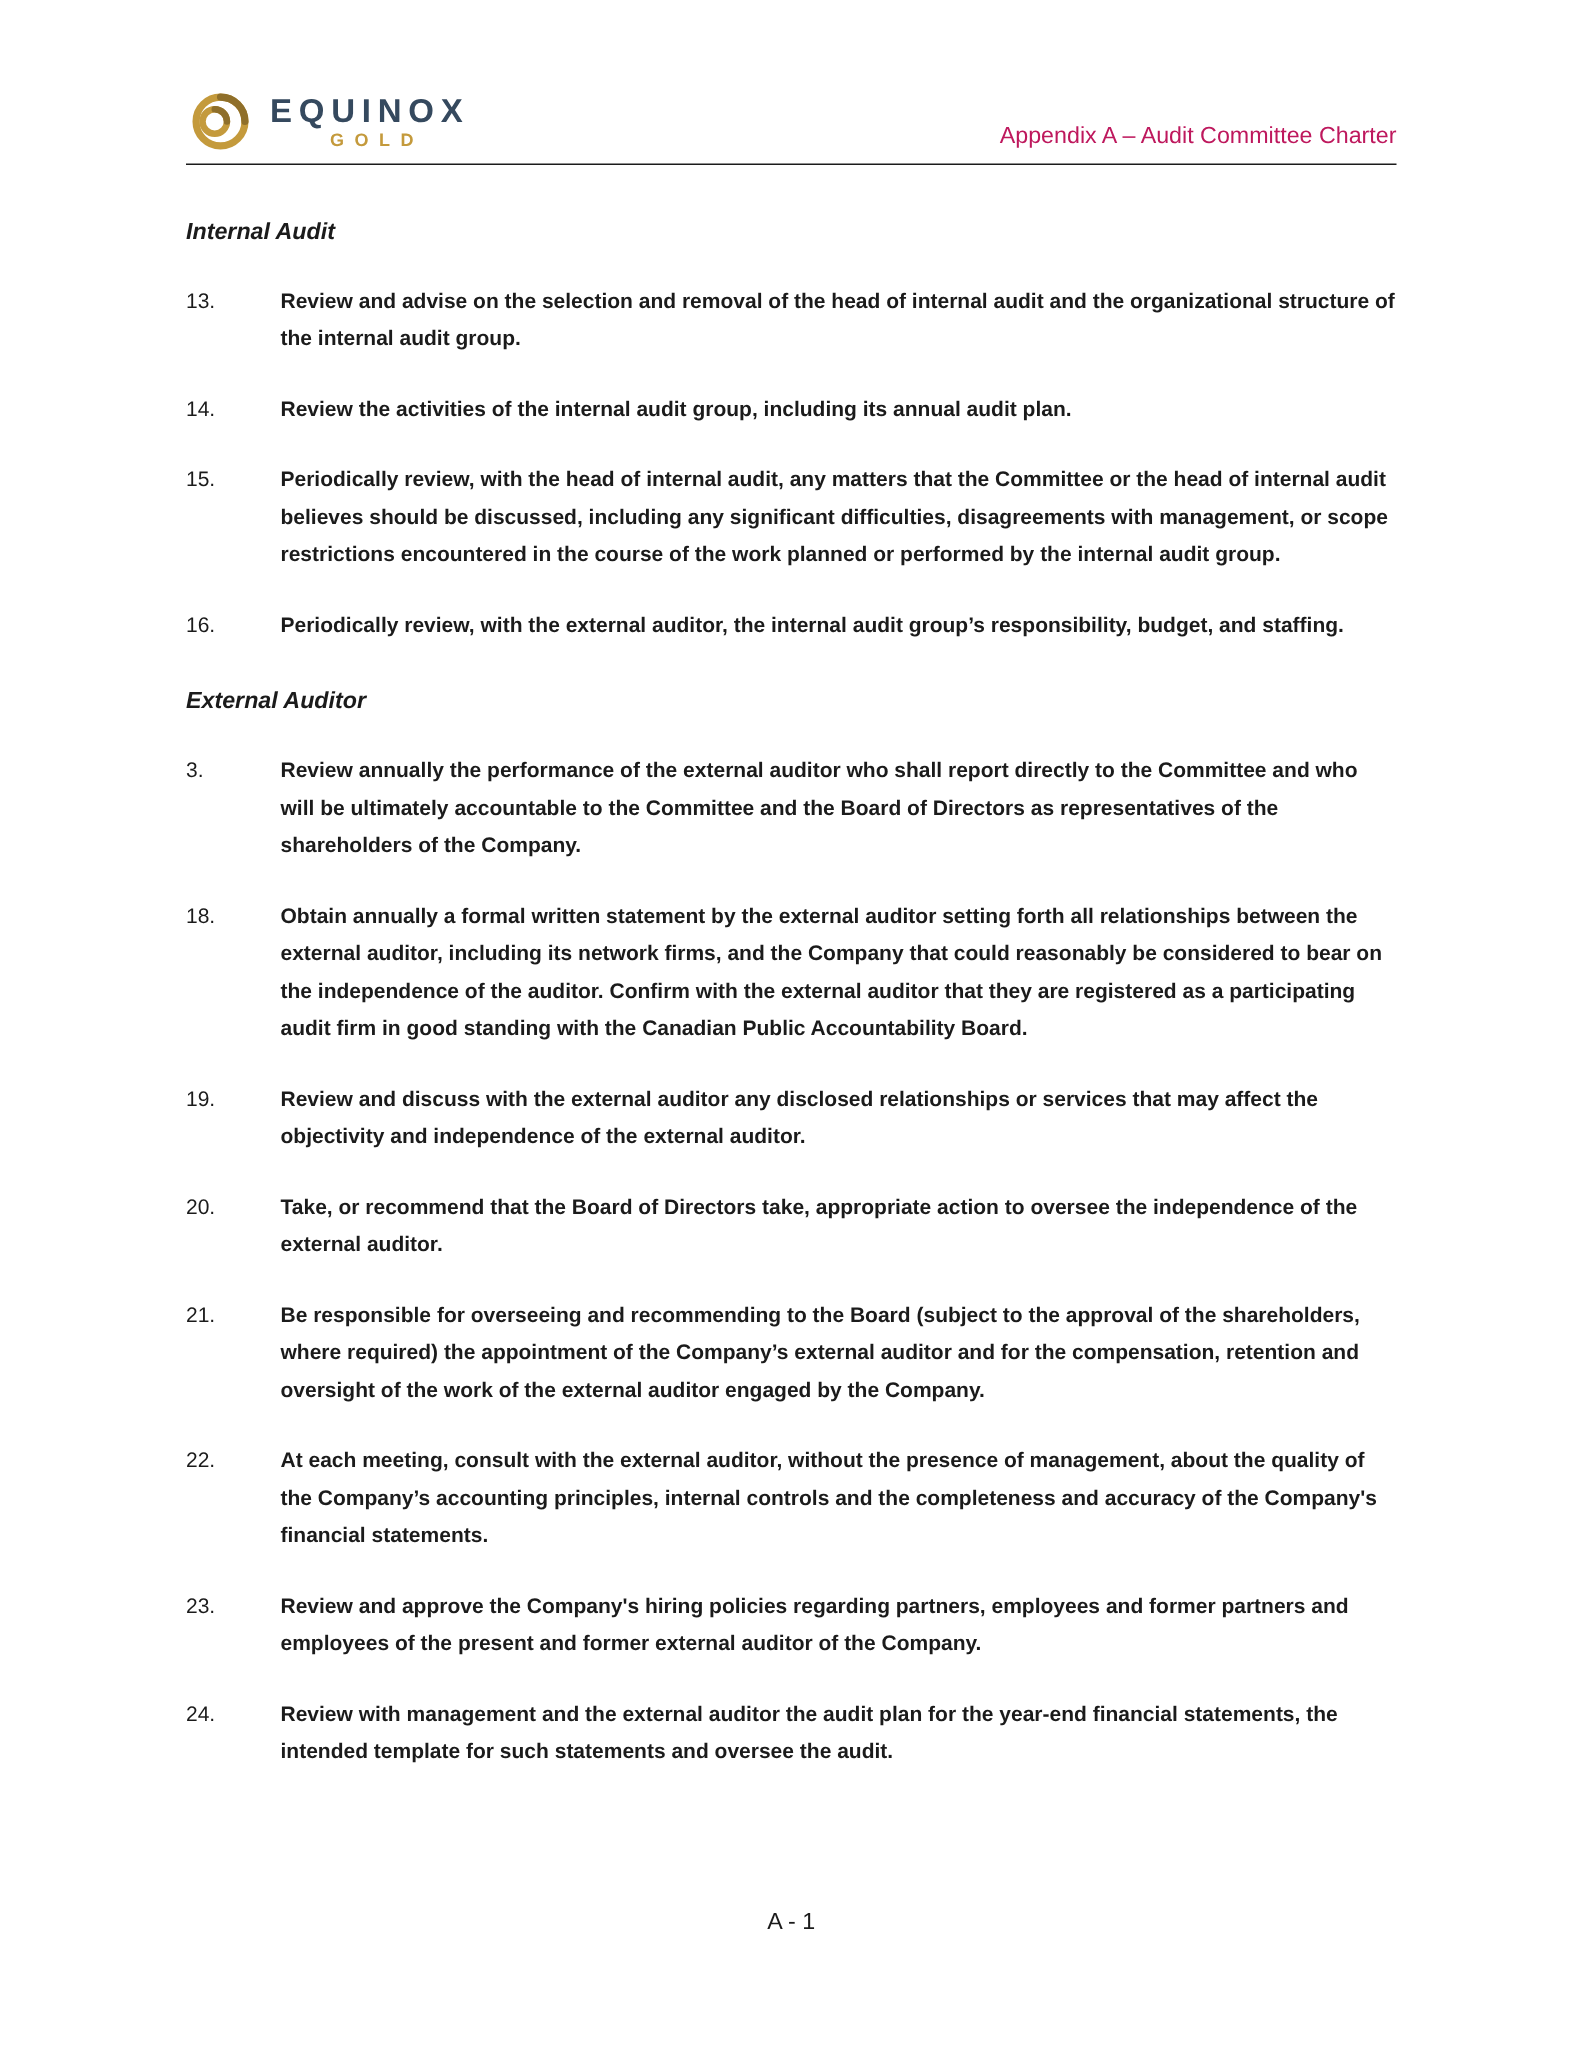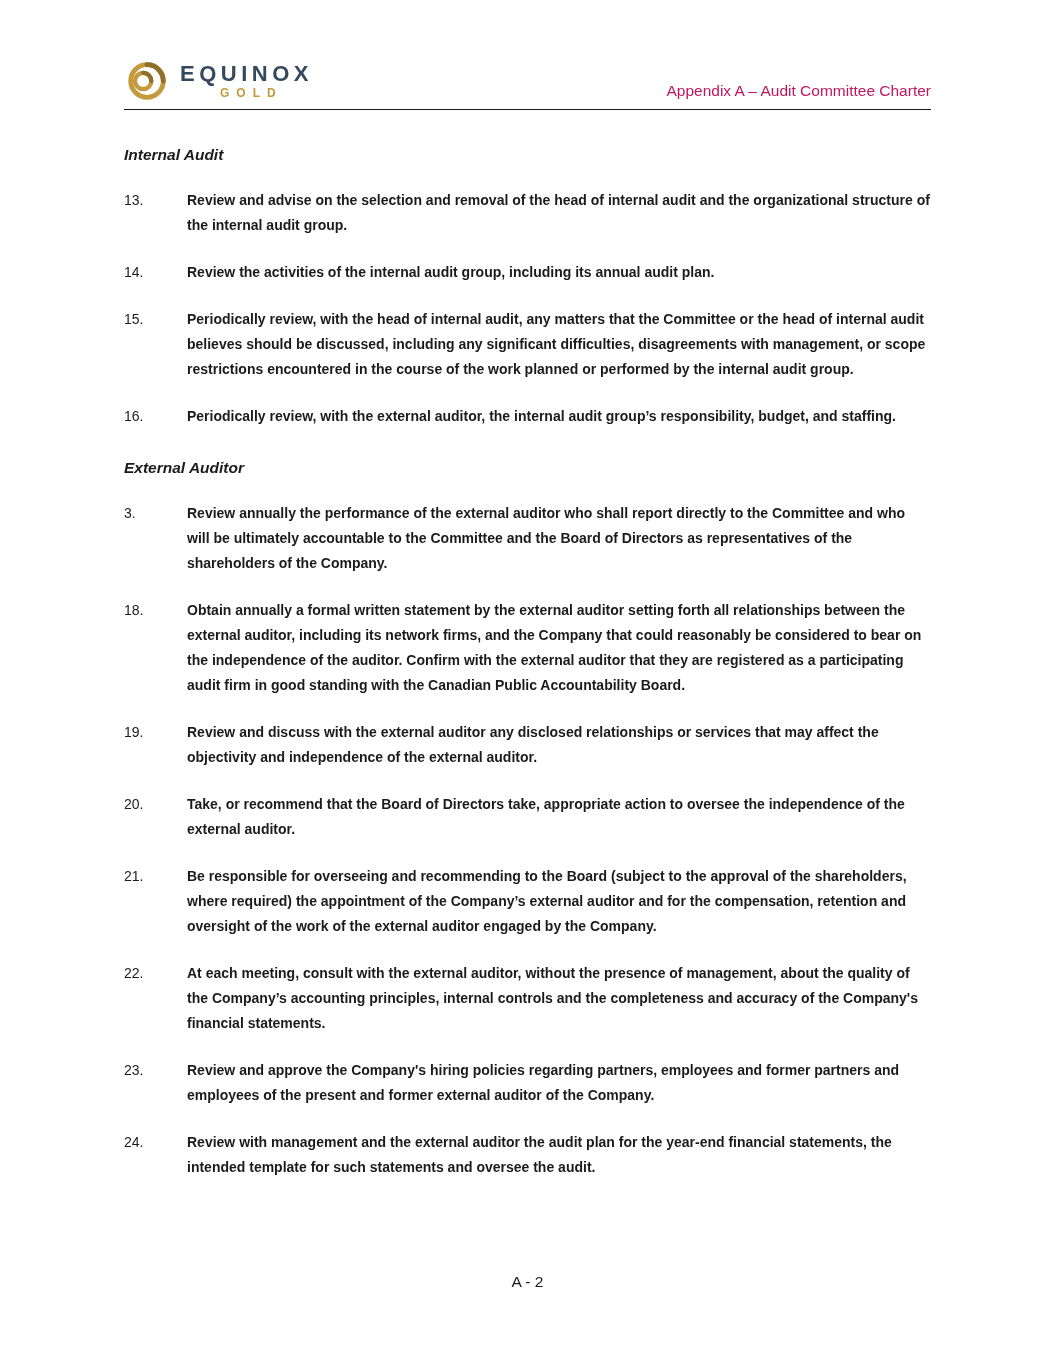--- a/index.html
+++ b/index.html
@@ -160,16 +160,16 @@
         <div class="item-number">23.</div>
         <div class="item-text">Review and approve the Company's hiring policies regarding partners, employees and former partners and employees of the present and former external auditor of the Company.</div>
       </div>
       <div class="item">
         <div class="item-number">24.</div>
         <div class="item-text">Review with management and the external auditor the audit plan for the year-end financial statements, the intended template for such statements and oversee the audit.</div>
       </div>
     </main>
 
   <div class="page-footer">
-    <span>A - 2</span>
+    <span>A - 1</span>
   </div>
 
 </div>
 
 </body></html>

